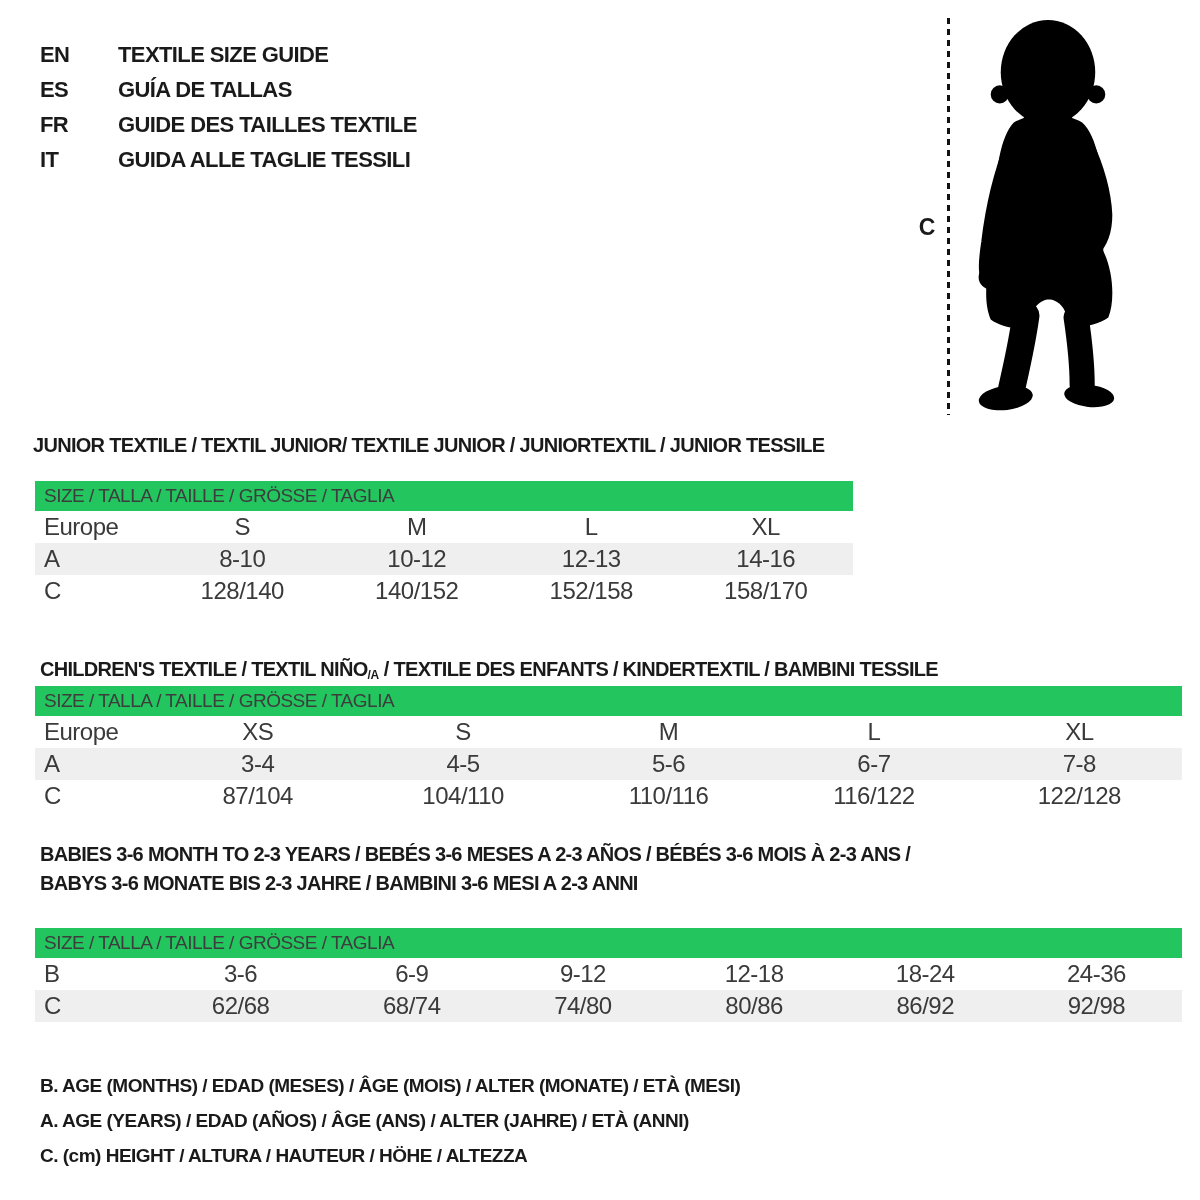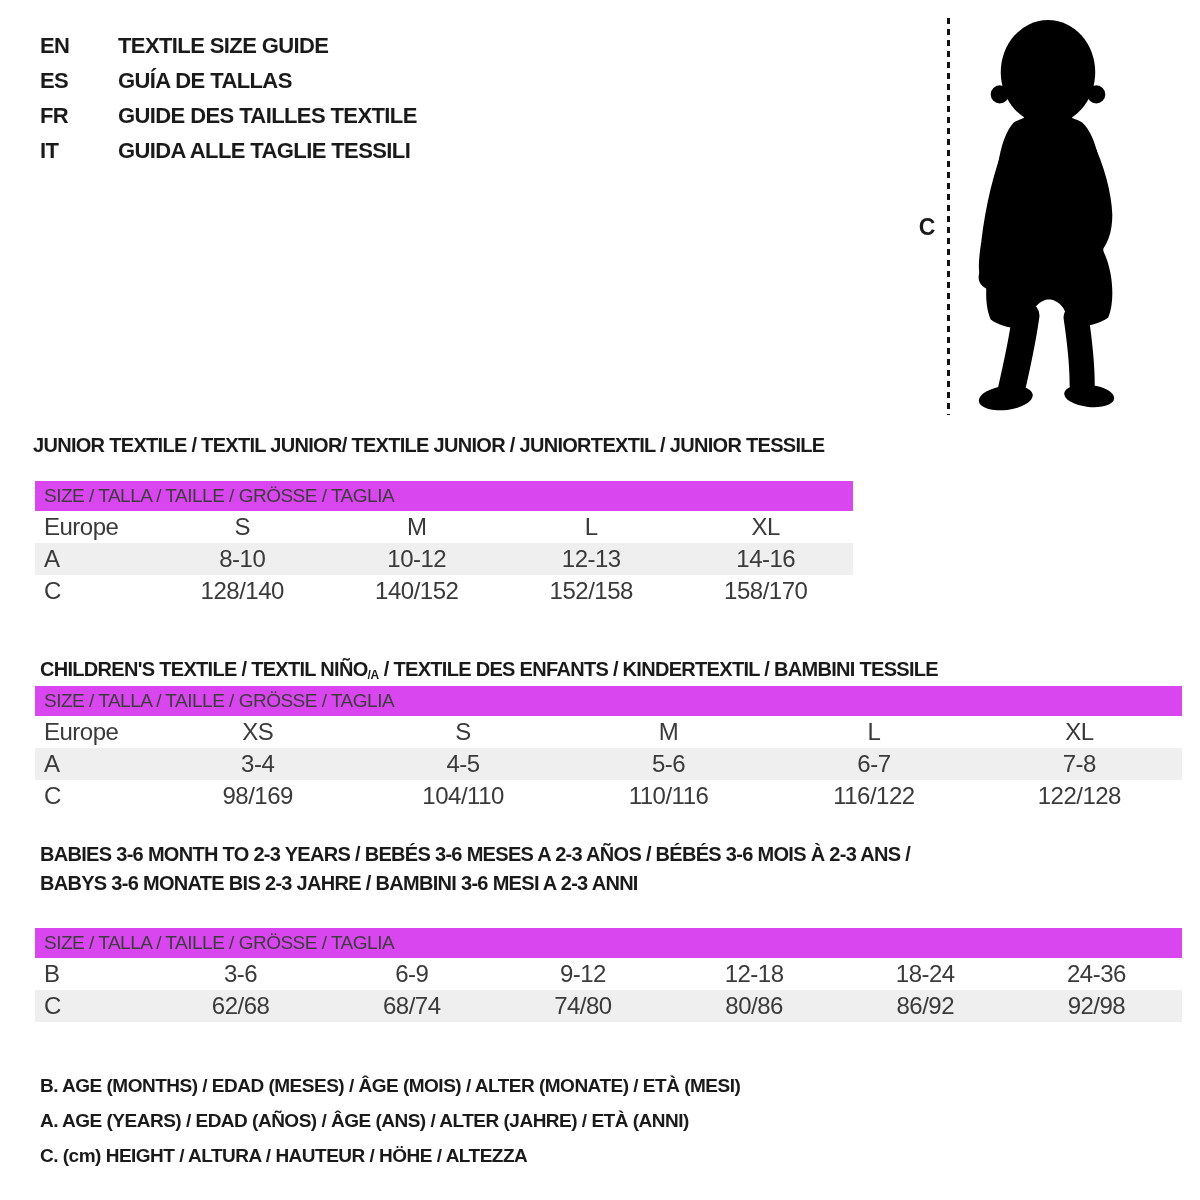--- a/index.html
+++ b/index.html
@@ -7,21 +7,21 @@
     width: 1200px; height: 1200px;
     background: #ffffff;
     font-family: "Liberation Sans", sans-serif;
     color: #1a1a1a;
     position: relative;
     overflow: hidden;
   }
   .abs { position: absolute; }
 
   
-  .lang-row { display: flex; height: 35px; align-items: flex-start; }
+  .lang-row { display: flex; height: 35px; align-items: flex-end; }
   .lang-code, .lang-title {
     font-weight: bold; font-size: 22px; letter-spacing: -0.6px; white-space: nowrap;
   }
   .lang-code { width: 78px; }
 
   
   .dashed-line {
     left: 947px; top: 18px; width: 3px; height: 397px;
     background: repeating-linear-gradient(to bottom, #121212 0 6px, transparent 6px 11px);
   }
@@ -35,21 +35,21 @@
     font-weight: bold; font-size: 20px; letter-spacing: -0.7px; white-space: nowrap;
   }
   .section-title .sub {
     font-size: 12px; position: relative; top: 3px; letter-spacing: -0.3px;
   }
   .title-line { height: 29px; display: flex; align-items: center; }
 
   
   .size-table { position: absolute; }
   .size-header {
-    background: #d946ef; height: 30px;
+    background: #22c55e; height: 30px;
     display: flex; align-items: center;
     padding-left: 9px; box-sizing: border-box;
     font-size: 19px; color: #3d3d3d; letter-spacing: -0.5px;
   }
   .t-row {
     display: flex; height: 32px; align-items: center;
     font-size: 24px; color: #3a3a3a; letter-spacing: -0.5px;
   }
   .t-row.shaded { background: #efefef; }
   .t-label { width: 120px; padding-left: 9px; box-sizing: border-box; }
@@ -147,21 +147,21 @@
   <div class="t-row shaded">
     <div class="t-label">A</div>
     <div class="t-cell">3-4</div>
     <div class="t-cell">4-5</div>
     <div class="t-cell">5-6</div>
     <div class="t-cell">6-7</div>
     <div class="t-cell">7-8</div>
   </div>
   <div class="t-row">
     <div class="t-label">C</div>
-    <div class="t-cell">98/169</div>
+    <div class="t-cell">87/104</div>
     <div class="t-cell">104/110</div>
     <div class="t-cell">110/116</div>
     <div class="t-cell">116/122</div>
     <div class="t-cell">122/128</div>
   </div>
 </div>
 
 <div class="abs section-title" style="left:40px; top:840px;">
   <div class="title-line">BABIES 3-6 MONTH TO 2-3 YEARS / BEBÉS 3-6 MESES A 2-3 AÑOS / BÉBÉS 3-6 MOIS À 2-3 ANS /</div>
   <div class="title-line">BABYS 3-6 MONATE BIS 2-3 JAHRE / BAMBINI 3-6 MESI A 2-3 ANNI</div>

